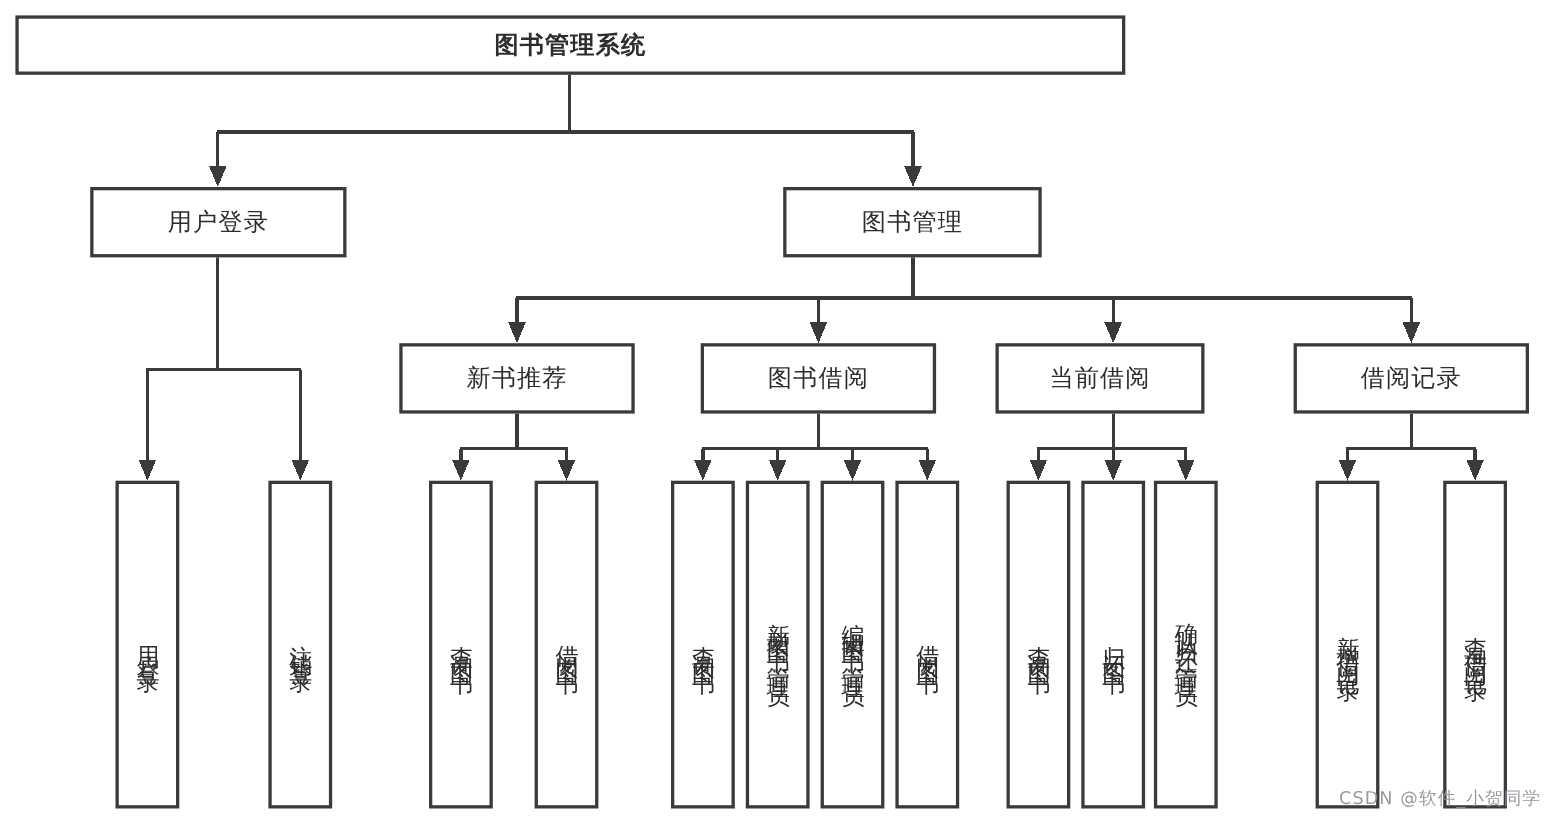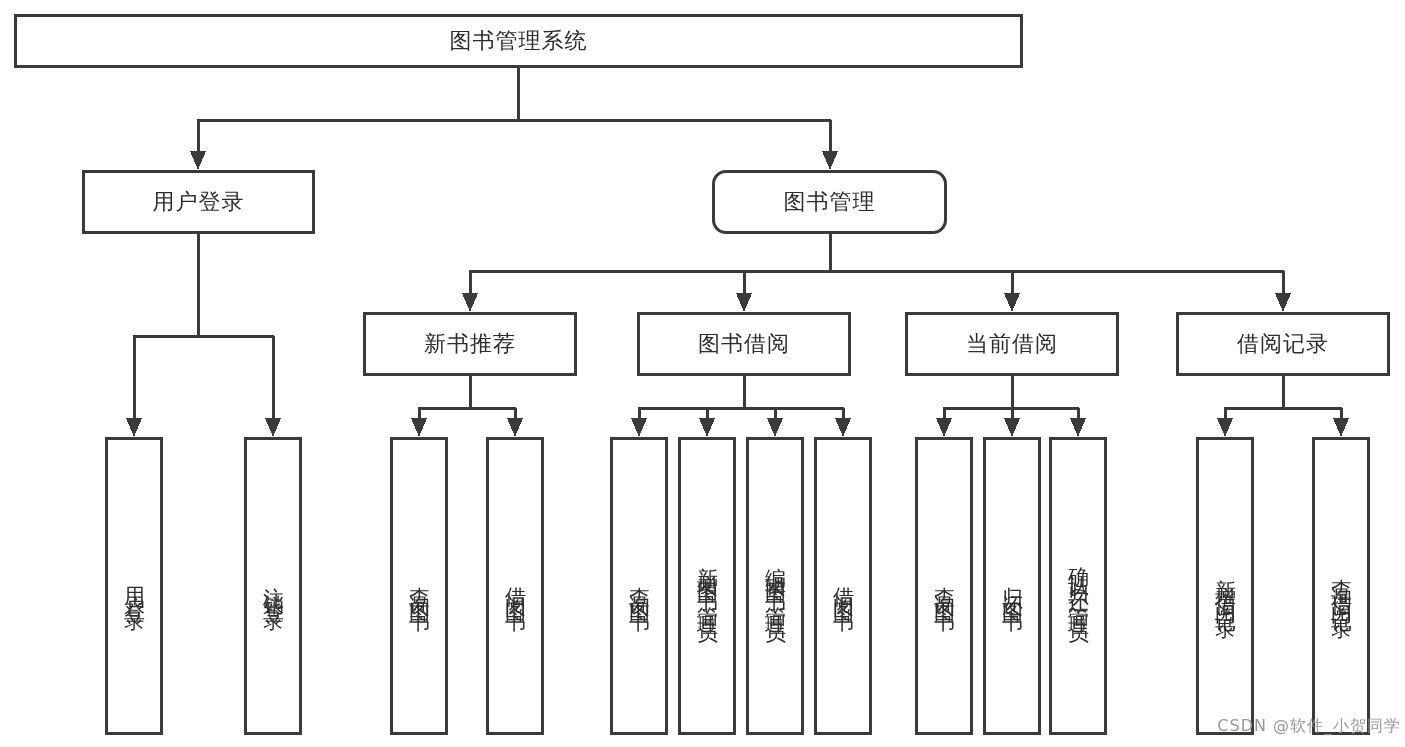--- a/index.html
+++ b/index.html
@@ -123,28 +123,28 @@
     <g>
       <line x1="1283" y1="374" x2="1283" y2="409"></line>
       <line x1="1224" y1="408" x2="1342" y2="408"></line>
       <line x1="1225" y1="408" x2="1225" y2="418"></line>
       <line x1="1341" y1="408" x2="1341" y2="418"></line>
       <polygon points="1217,418 1233,418 1225,437"></polygon>
       <polygon points="1333,418 1349,418 1341,437"></polygon>
     </g>
   </svg>
 
-  <div class="node" style="left:14px;top:14px;width:1009px;height:54px;">图书管理系统</div>
+  <div class="node" style="left:14px;top:14px;width:1009px;height:54px;font-weight:bold;">图书管理系统</div>
 
   <div class="node" style="left:82px;top:170px;width:233px;height:64px;">用户登录</div>
-  <div class="node" style="left:712px;top:170px;width:235px;height:64px;border-radius:14px;">图书管理</div>
+  <div class="node" style="left:712px;top:170px;width:235px;height:64px;">图书管理</div>
 
   <div class="node" style="left:637px;top:312px;width:214px;height:64px;">图书借阅</div>
   <div class="node" style="left:363px;top:312px;width:214px;height:64px;">新书推荐</div>
-  <div class="node" style="left:905px;top:312px;width:214px;height:64px;font-family:Liberation Mono, monospace;">当前借阅</div>
+  <div class="node" style="left:905px;top:312px;width:190px;height:64px;font-family:Liberation Mono, monospace;">当前借阅</div>
   <div class="node" style="left:1176px;top:312px;width:214px;height:64px;">借阅记录</div>
 
   <div class="vnode" style="left:105px;">用户登录</div>
   <div class="vnode" style="left:244px;">注销登录</div>
 
   <div class="vnode" style="left:390px;">查询图书</div>
   <div class="vnode" style="left:486px;">借阅图书</div>
 
   <div class="vnode" style="left:610px;">查询图书</div>
   <div class="vnode" style="left:678px;">新增图书（管理员）</div>

